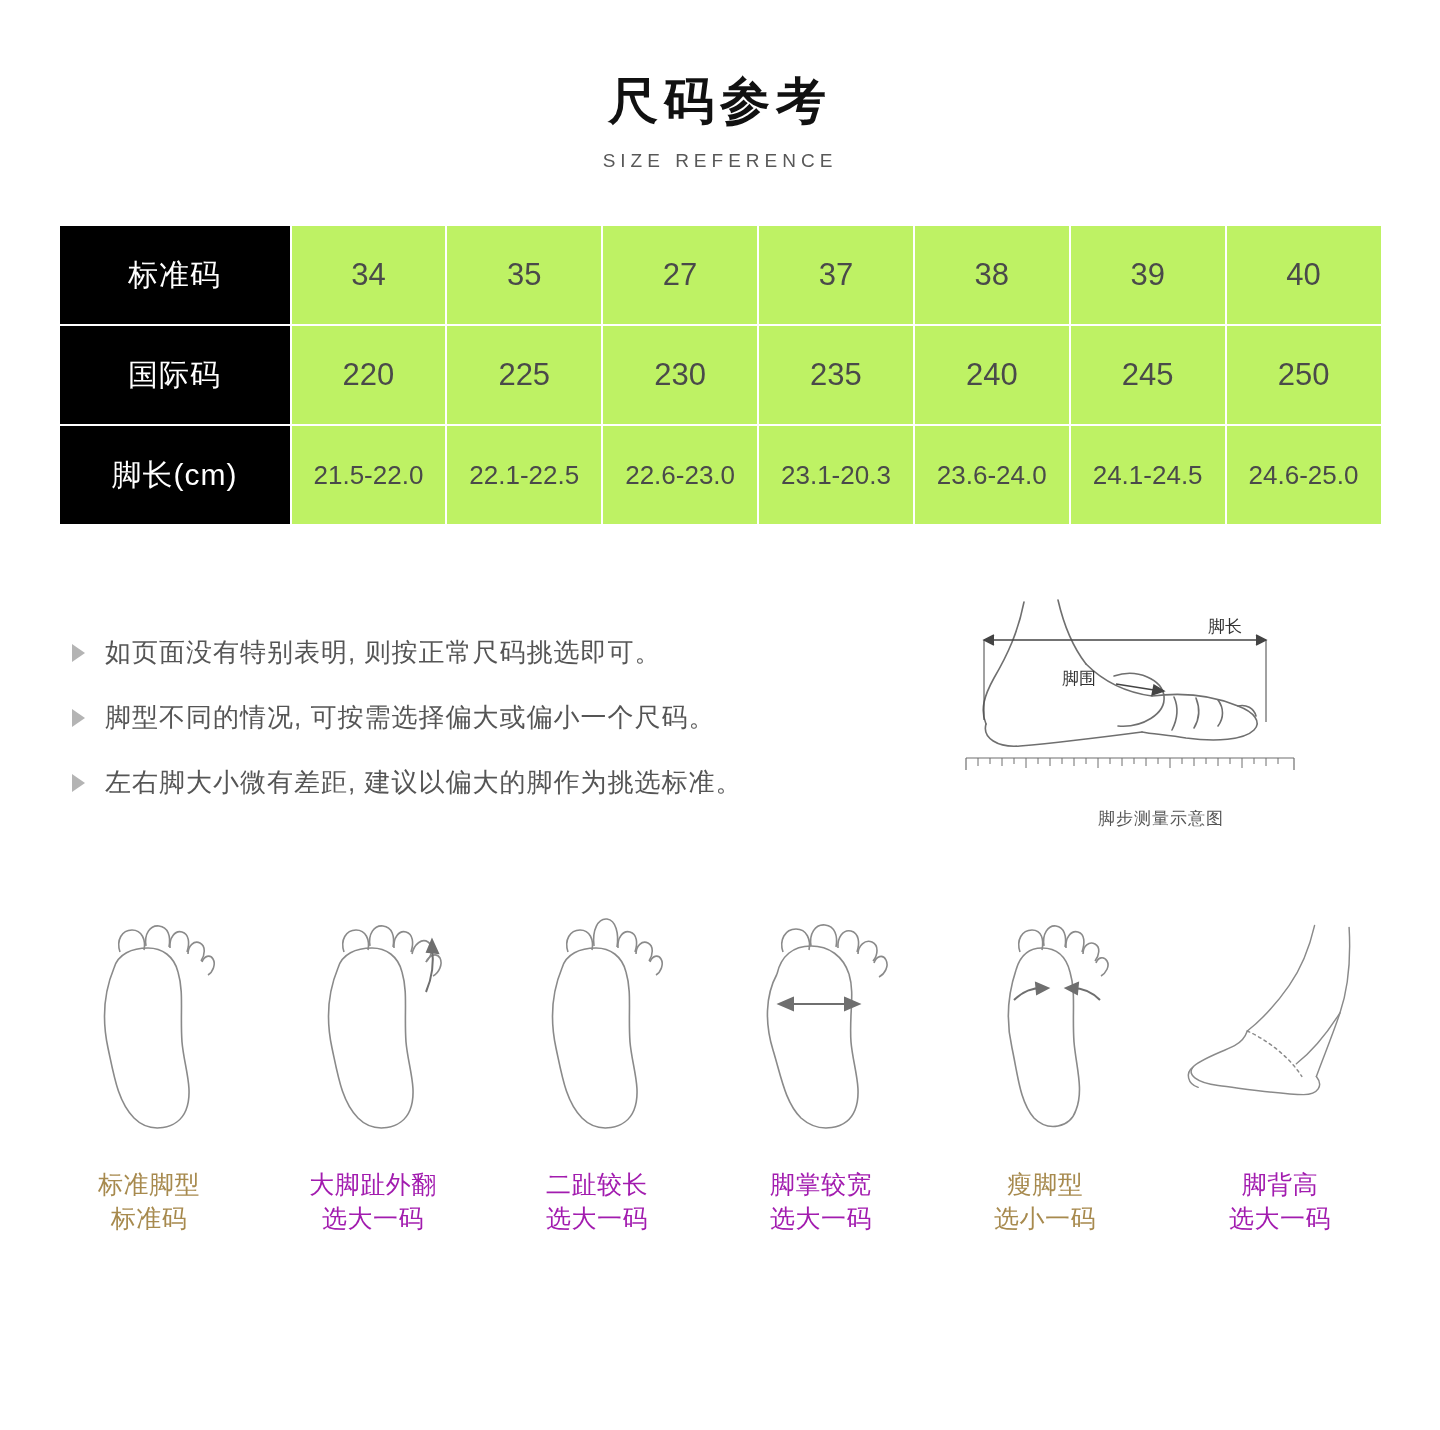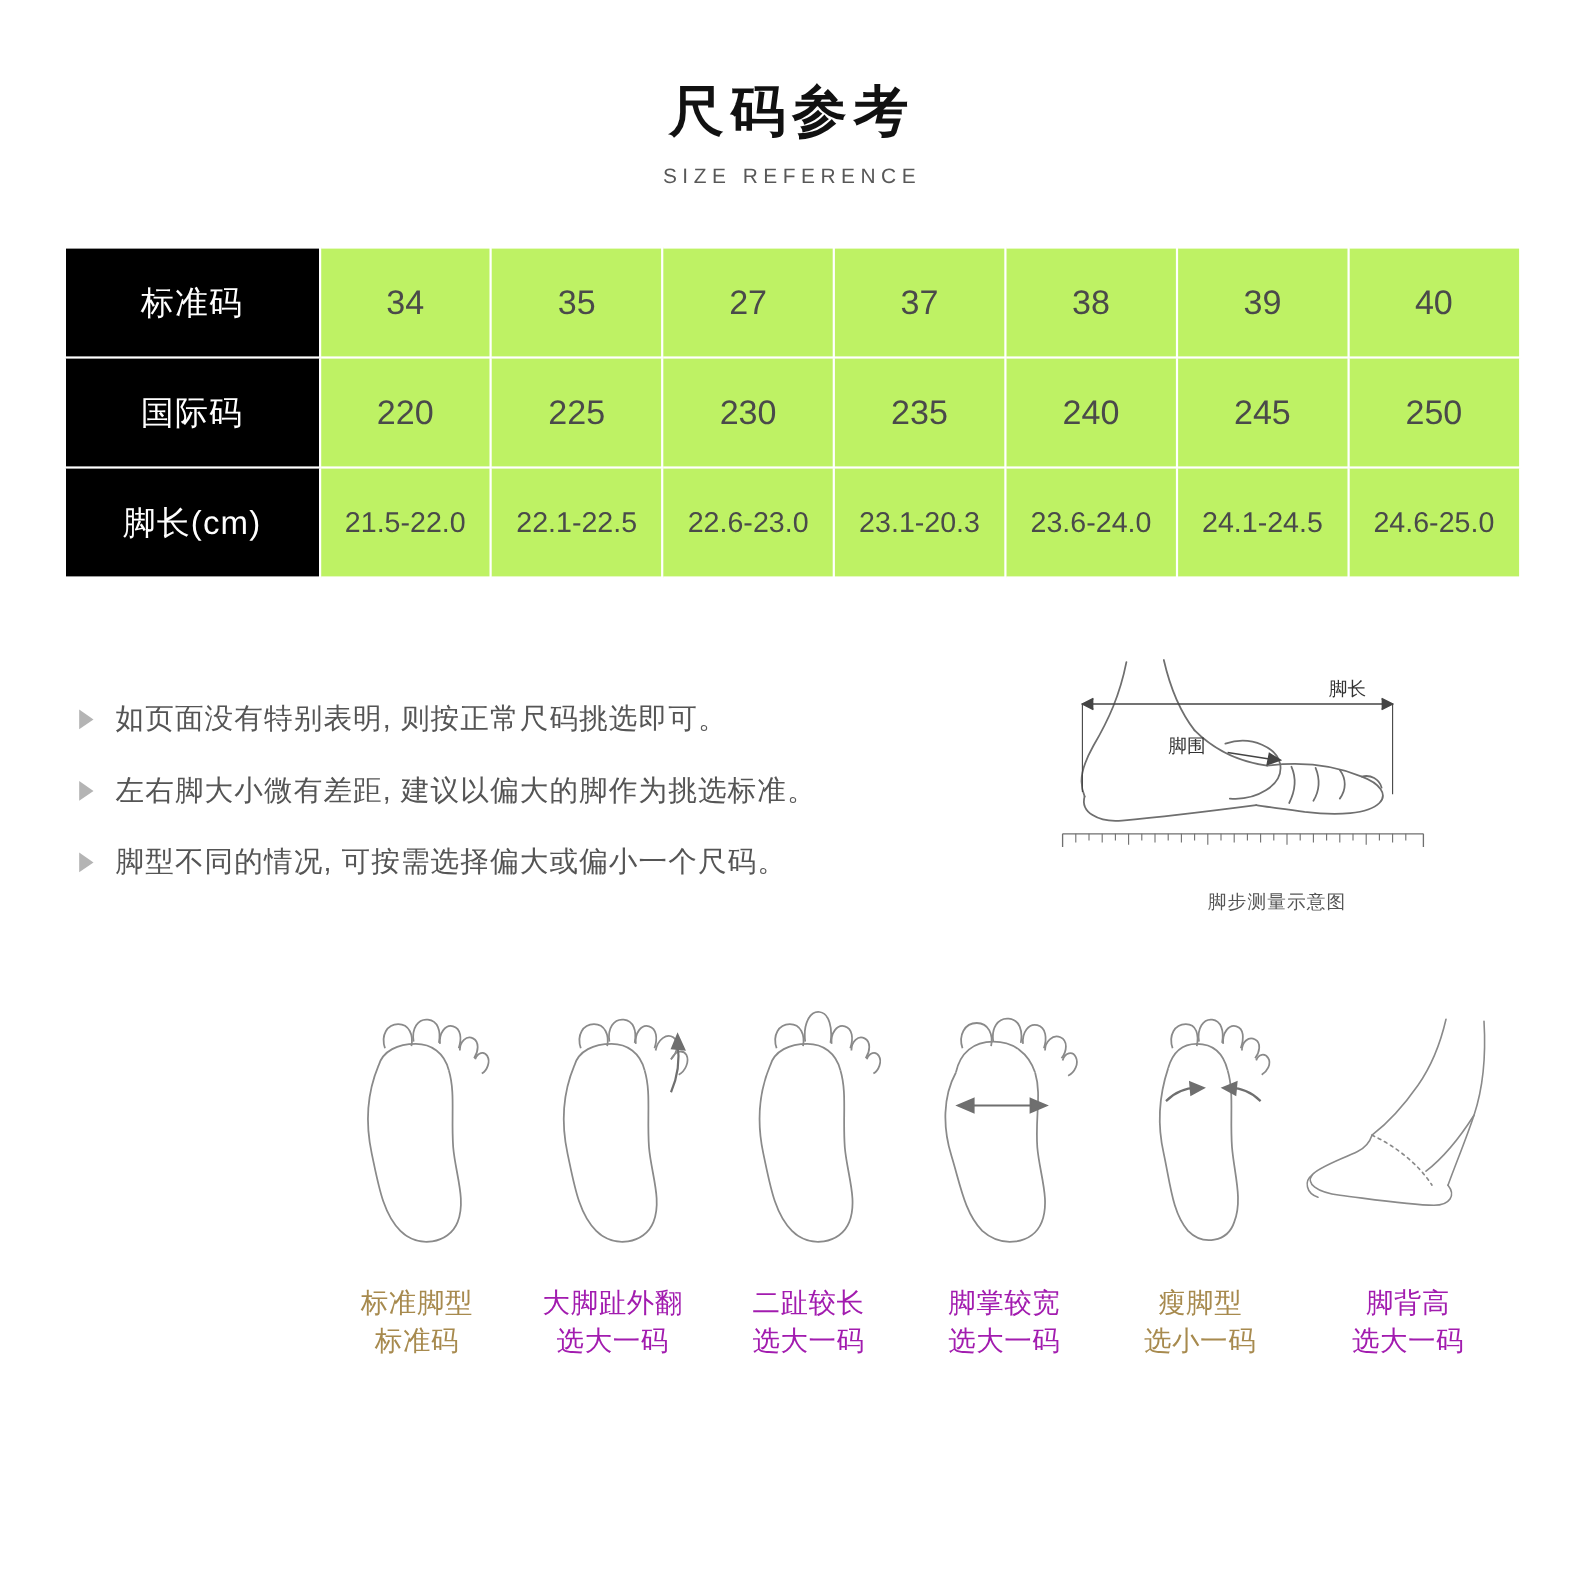--- a/index.html
+++ b/index.html
@@ -113,21 +113,21 @@
     font-size: 17px;
     color: #555;
     margin-top: 6px;
     letter-spacing: 1px;
   }
 
   
   .foot-types {
     margin-top: 56px;
     display: flex;
-    justify-content: flex-end;
+    justify-content: space-between;
     align-items: flex-end;
     gap: 0px;
     padding: 0 60px;
   }
   .ft {
     width: 178px;
     text-align: center;
   }
   .ft .art {
     height: 260px;
@@ -195,25 +195,25 @@
 </div>
 
 <div class="mid">
   <div class="notes">
     <div class="note">
       <span class="bullet"></span>
       <span class="txt">如页面没有特别表明, 则按正常尺码挑选即可。</span>
     </div>
     <div class="note">
       <span class="bullet"></span>
-      <span class="txt">左右脚大小微有差距, 建议以偏大的脚作为挑选标准。</span>
+      <span class="txt">脚型不同的情况, 可按需选择偏大或偏小一个尺码。</span>
     </div>
     <div class="note">
       <span class="bullet"></span>
-      <span class="txt">脚型不同的情况, 可按需选择偏大或偏小一个尺码。</span>
+      <span class="txt">左右脚大小微有差距, 建议以偏大的脚作为挑选标准。</span>
     </div>
   </div>
 
   <div class="diagram">
     <svg width="430" height="205" viewBox="0 0 430 205">
       <g fill="none" stroke="#6f6f6f" stroke-width="1.6" stroke-linecap="round" stroke-linejoin="round">
 
         <path d="M78 10 C72 40, 62 62, 48 86 C38 104, 34 118, 40 132"></path>
         <path d="M112 8 C118 34, 126 54, 140 72"></path>
 

